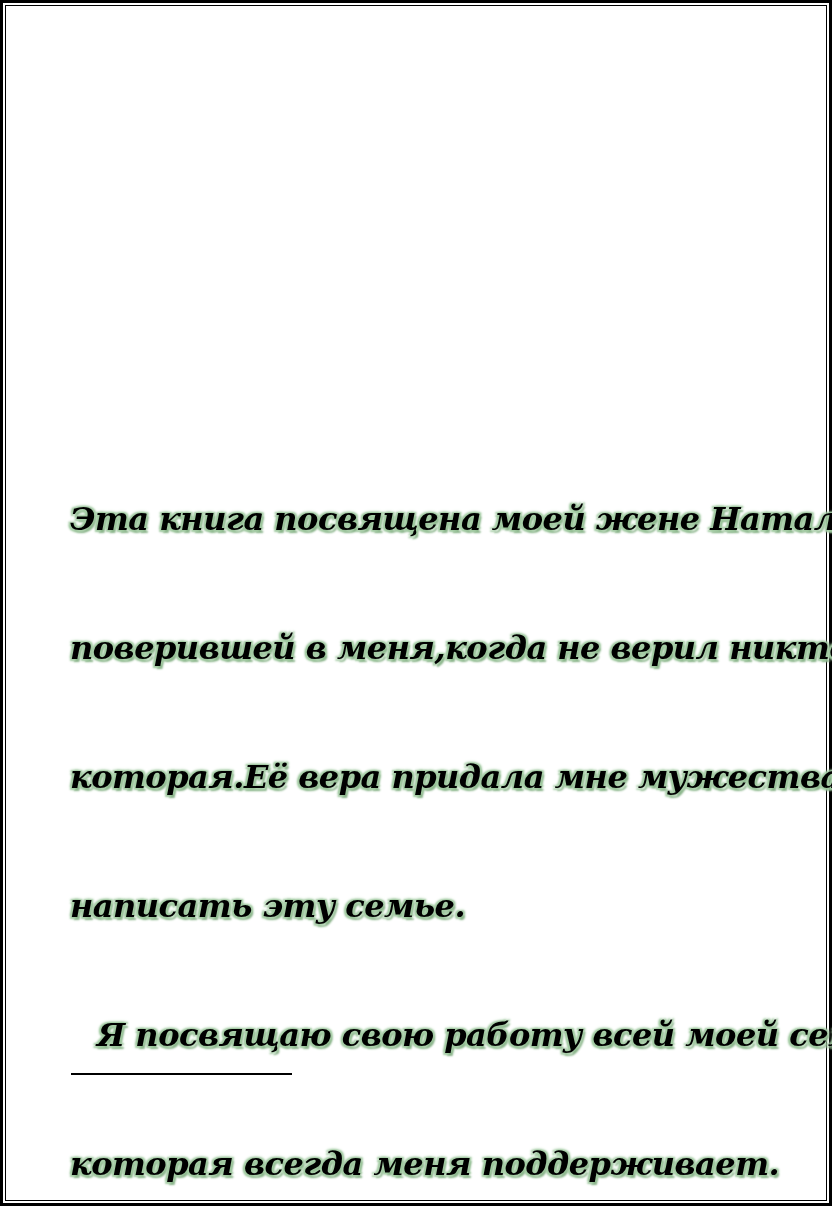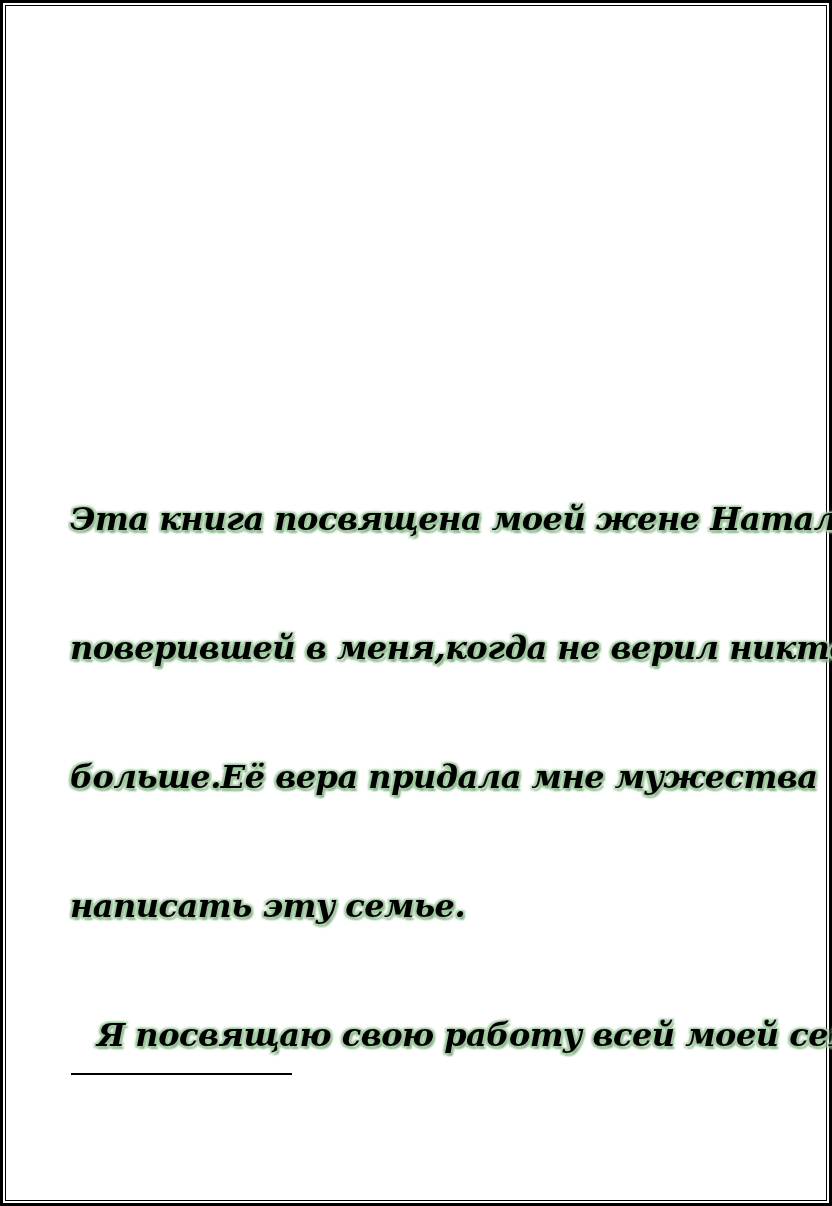--- a/index.html
+++ b/index.html
@@ -69,21 +69,22 @@
 <body>
 
 <div class="page">
 
   <div class="frame-outer"></div>
   <div class="frame-inner"></div>
 
   <div class="dedication">
     <div class="line">Эта книга посвящена моей жене Наталье,</div>
     <div class="line">поверившей в меня,когда не верил никто</div>
-    <div class="line">больше.Её вера придала мне мужества</div>
+    <div class="line">которая.Её вера придала мне мужества</div>
     <div class="line">написать эту семье.</div>
     <div class="line indent">Я посвящаю свою работу всей моей семье,</div>
+    <div class="line">которая всегда меня поддерживает.</div>
     
   </div>
 
   <div class="footnote-separator"></div>
 
 </div>
 
 </body></html>

